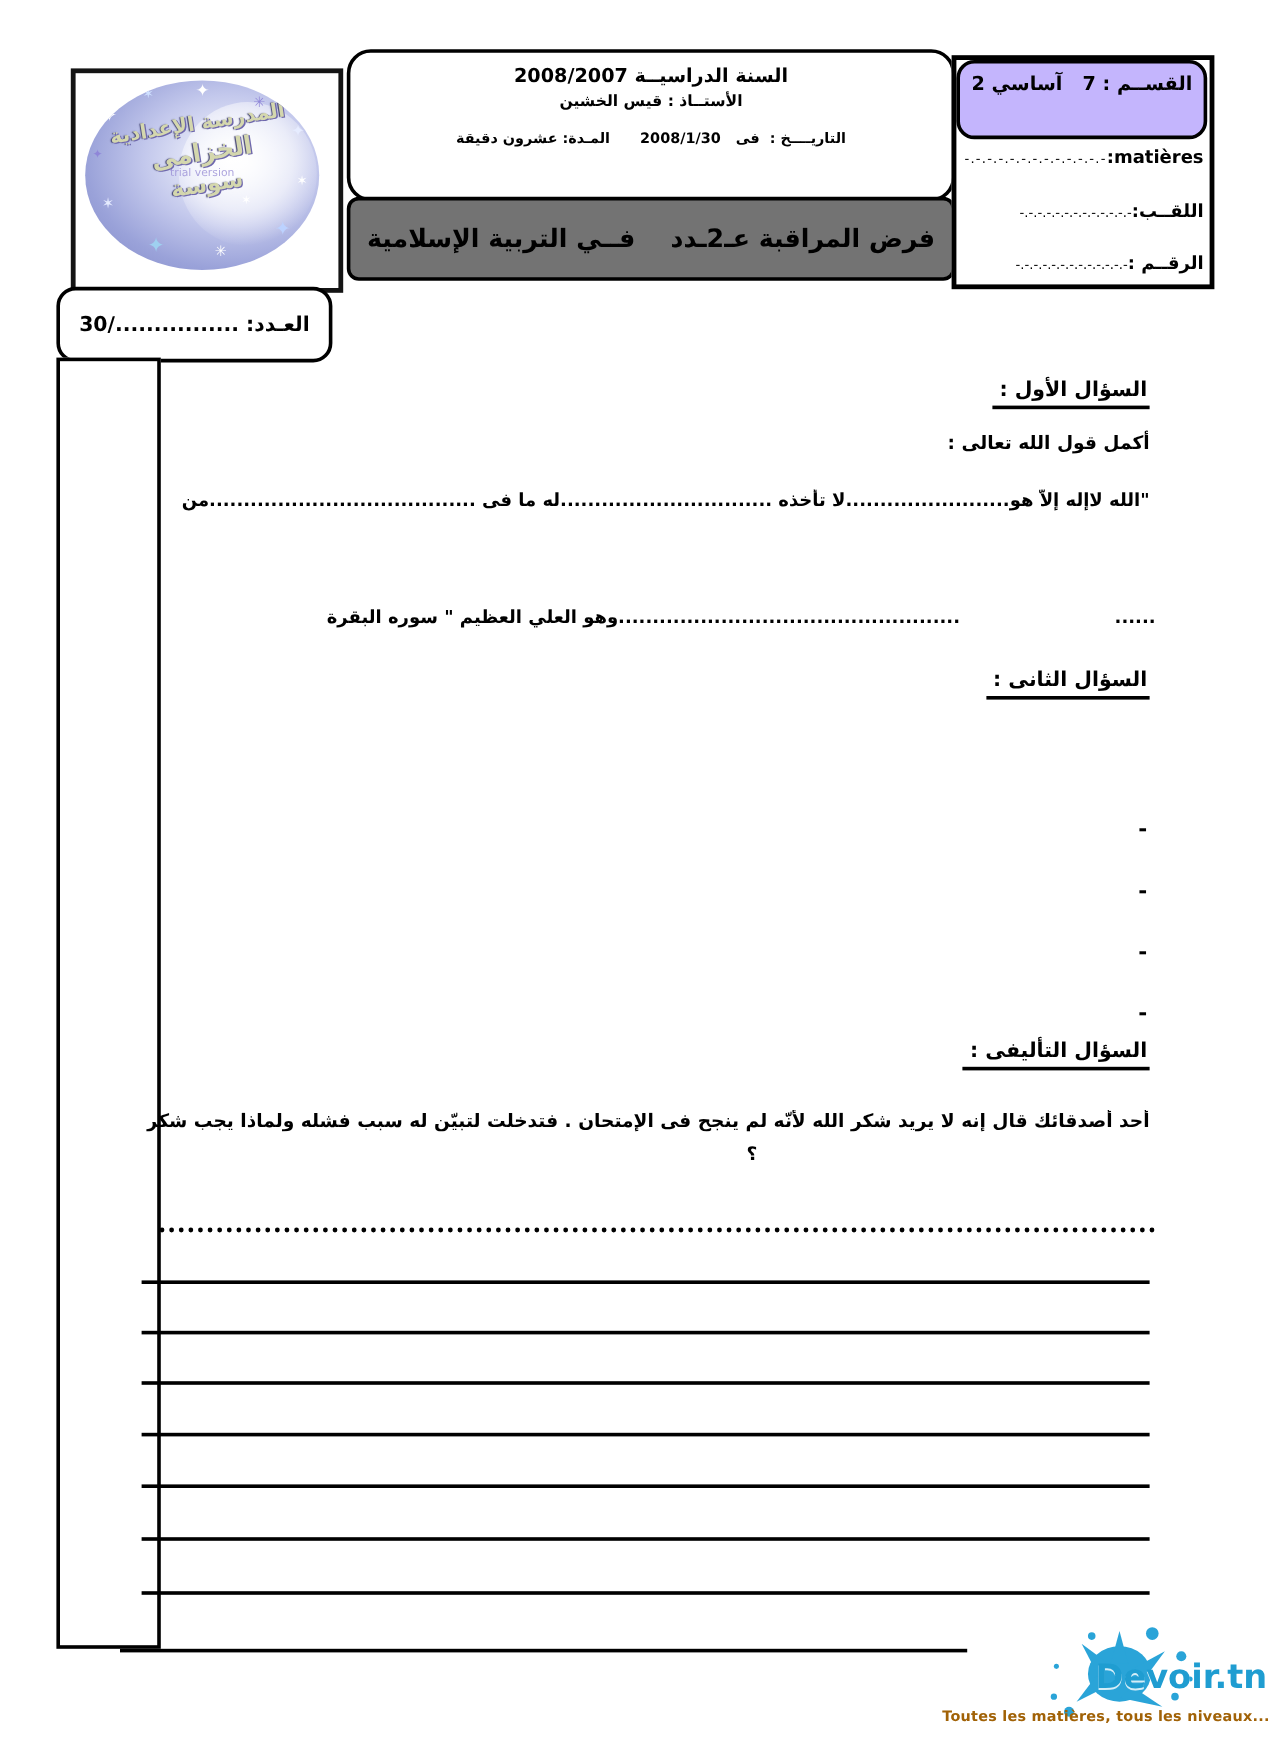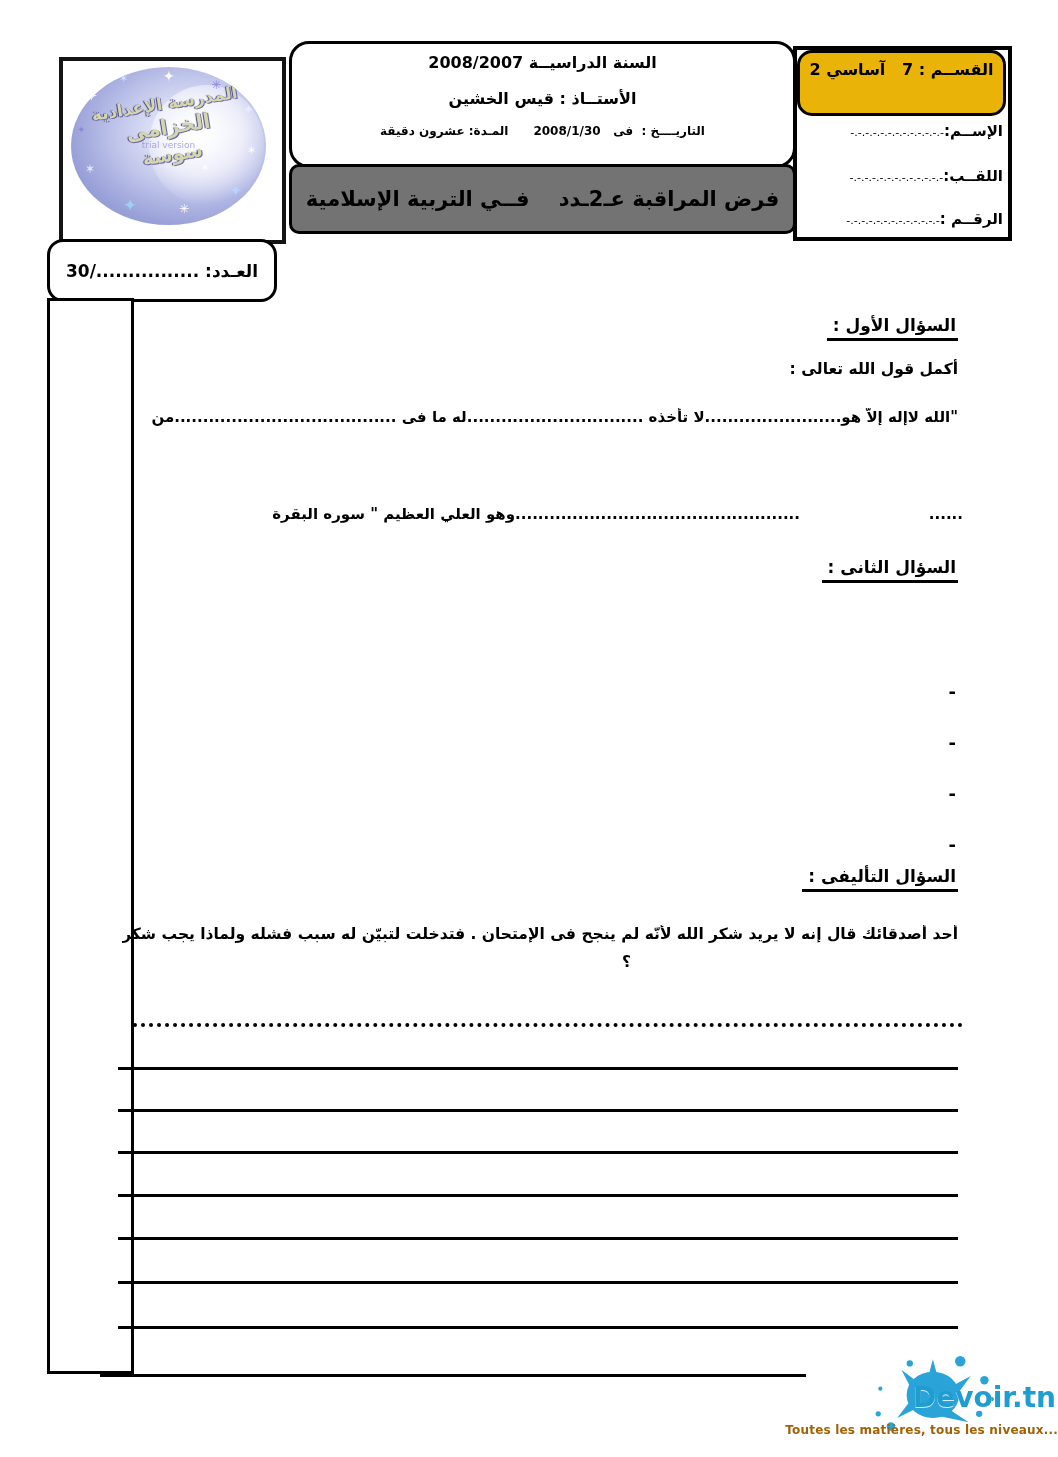--- a/index.html
+++ b/index.html
@@ -21,29 +21,29 @@
      transform:rotate(-9deg);font-weight:bold;color:#d4d7ae;
      text-shadow:1px 1px 0 #6f68ad, -1px 0 1px #3f3f6e;}
   .logo-text .l1{font-size:17px;}
   .logo-text .l2{font-size:21px;margin-top:2px;}
   .logo-text .l3{font-size:19px;margin-top:4px;}
   .logo-watermark{position:absolute;left:50%;top:46%;transform:translateX(-50%);
      font-size:9px;color:#9a8fd6;opacity:.8;}
 
   .session-box{left:289px;top:41px;width:501px;height:121px;border:3px solid #000;border-radius:20px;background:#fff;}
   .session-box .year{margin-top:9px;text-align:center;font-weight:bold;font-size:16px;}
-  .session-box .teacher{margin-top:17px;text-align:center;font-weight:bold;font-size:16px;}
+  .session-box .teacher{margin-top:5px;text-align:center;font-weight:bold;font-size:13px;}
   .session-box .date{margin-top:16px;text-align:center;font-weight:bold;font-size:12px;}
 
   .title-box{left:289px;top:164px;width:501px;height:64px;border:3px solid #000;border-radius:10px;background:#737373;
      display:flex;align-items:center;justify-content:center;}
   .title-box .t{font-size:21px;font-weight:bold;}
 
   .student-box{left:793px;top:46px;width:211px;height:187px;border:4px solid #000;background:#fff;}
-  .class-box{left:797px;top:50px;width:203px;height:60px;border:3px solid #000;border-radius:15px;background:#eab308;}
+  .class-box{left:797px;top:50px;width:203px;height:60px;border:3px solid #000;border-radius:15px;background:#c4b5fd;}
   .class-box .t{margin-top:7px;text-align:center;font-weight:bold;font-size:16px;}
   .stu-row{position:absolute;right:5px;font-weight:bold;font-size:15px;direction:rtl;white-space:nowrap;}
   .stu-row .dots{font-size:11px;letter-spacing:1px;font-weight:normal;}
 
   .score-box{left:47px;top:239px;width:224px;height:57px;border:3px solid #000;border-radius:16px;background:#fff;
      display:flex;align-items:center;justify-content:center;}
   .score-box .t{font-size:17px;font-weight:bold;direction:rtl;}
 
   .margin-box{left:47px;top:298px;width:81px;height:1070px;border:3px solid #000;background:#fff;}
 
@@ -103,21 +103,21 @@
     <div class="teacher rtl">الأستــاذ : قيس الخشين</div>
     <div class="date rtl pre">التاريــــخ :  فى   2008/1/30      المـدة: عشرون دقيقة</div>
   </div>
 
   <div class="abs title-box">
     <div class="t rtl pre">فرض المراقبة عـ2ـدد    فــي التربية الإسلامية</div>
   </div>
 
   <div class="abs student-box">
     <div class="stu-row" style="top:72px;">
-      <span>الإســم:</span><span class="dots">-.-.-.-.-.-.-.-.-.-.-.-.-</span>
+      <span>matières:</span><span class="dots">-.-.-.-.-.-.-.-.-.-.-.-.-</span>
     </div>
     <div class="stu-row" style="top:117px;">
       <span>اللقــب:</span><span class="dots">-.-.-.-.-.-.-.-.-.-.-.-.-</span>
     </div>
     <div class="stu-row" style="top:160px;">
       <span>الرقــم :</span><span class="dots">-.-.-.-.-.-.-.-.-.-.-.-.-</span>
     </div>
   </div>
   <div class="abs class-box">
     <div class="t rtl pre">القســم : 7   آساسي 2</div>

